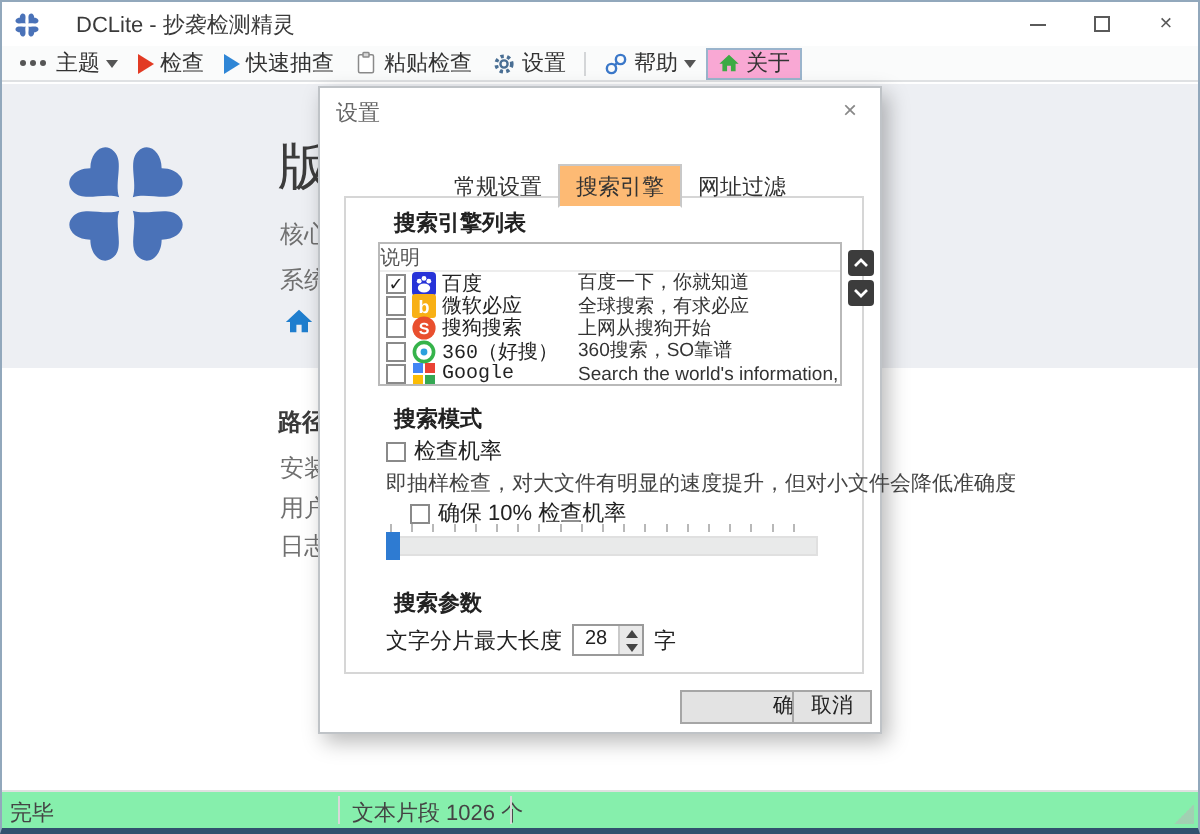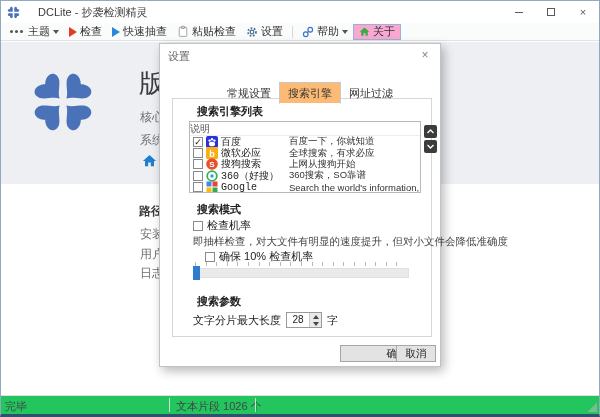--- a/index.html
+++ b/index.html
@@ -79,21 +79,21 @@
   .spin-b { flex:1; background:#e9e9e9; display:flex; align-items:center; justify-content:center; }
   .tri-up { width:0; height:0; border-left:3px solid transparent; border-right:3px solid transparent; border-bottom:4px solid #444; }
   .tri-dn { width:0; height:0; border-left:3px solid transparent; border-right:3px solid transparent; border-top:4px solid #444; }
 
   .dlg-btn { position:absolute; top:301px; height:17px; background:#e3e3e3; border:1px solid #a6a6a6;
              font-size:10.5px; color:#222; text-align:center; line-height:15px; }
   .btn-ok { left:180px; width:70px;padding-left:44px; }
   .btn-cancel { left:236px; width:40px; }
 
   
-  .statusbar { position:absolute; left:0; right:0; bottom:0; height:19px; background:#22c55e;
+  .statusbar { position:absolute; left:0; right:0; bottom:0; height:19px; background:#86efac;
                border-top:1px solid #e0e0e0; font-size:11px; color:#444; }
   .sb-sep { position:absolute; top:2px; bottom:2px; width:1px; background:#d8d8d8; }
   .sb-text { position:absolute; top:3px; }
   .grip { position:absolute; right:2px; bottom:2px; width:10px; height:10px;
           background:linear-gradient(135deg,transparent 50%,#b7b7b7 50%); opacity:.55;
           clip-path:polygon(100% 0,100% 100%,0 100%); }
 </style>
 </head>
 <body>
 

